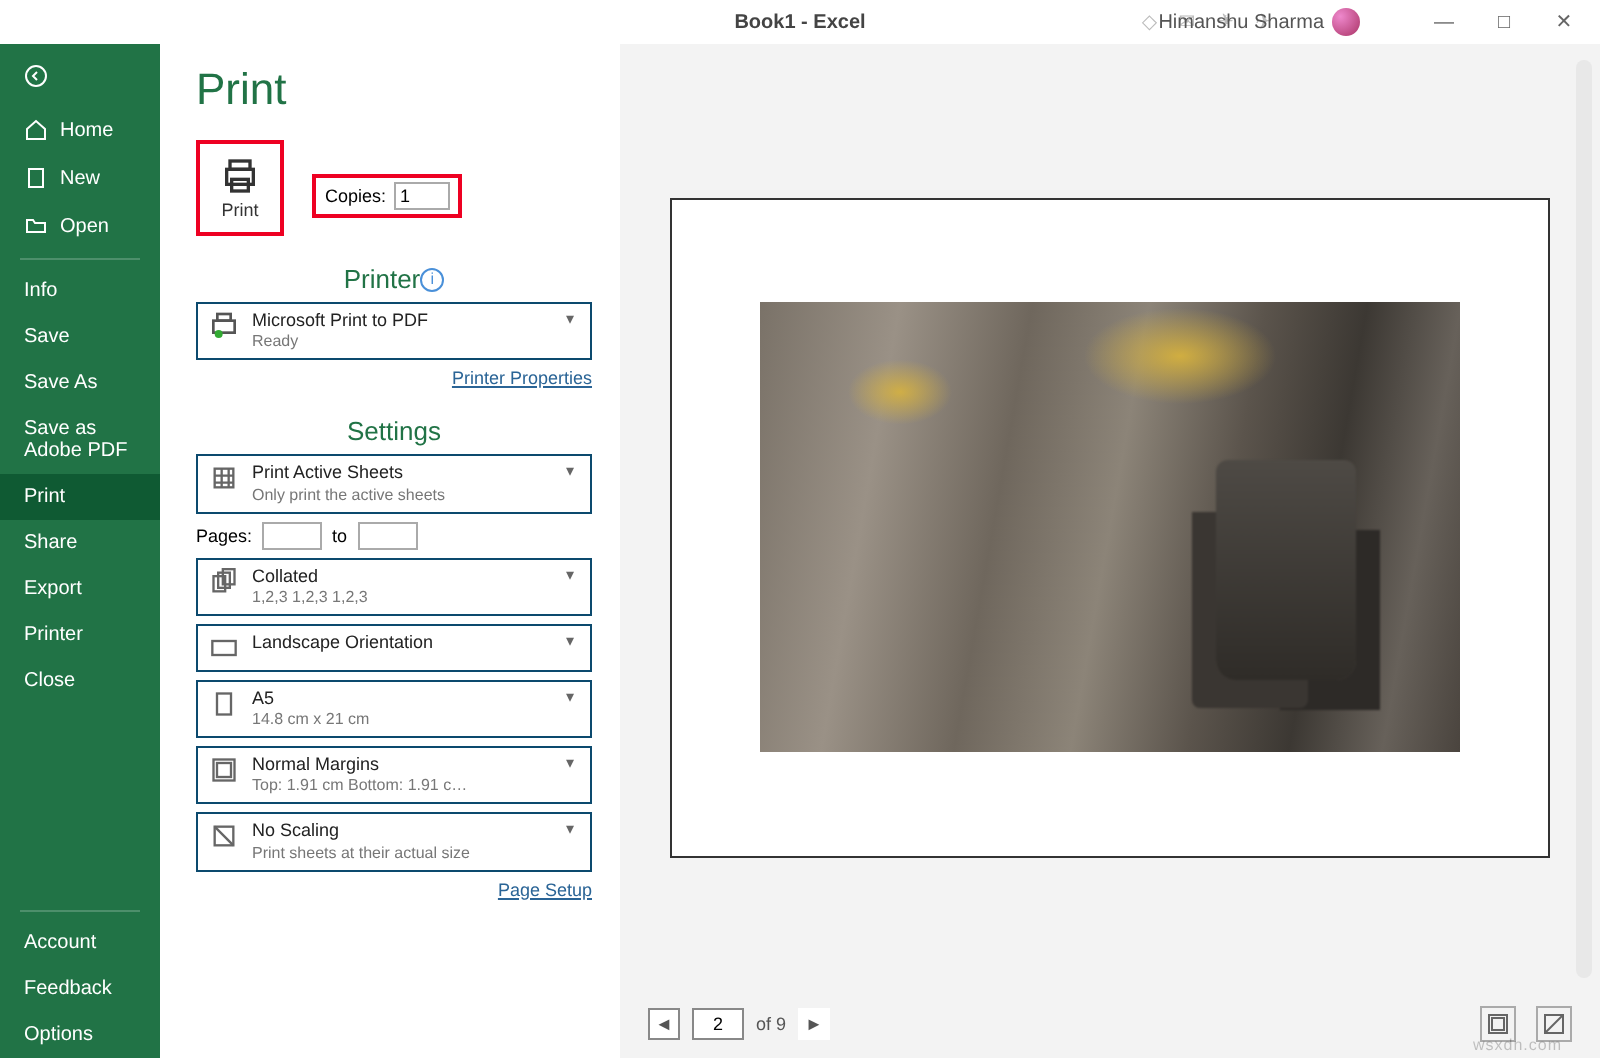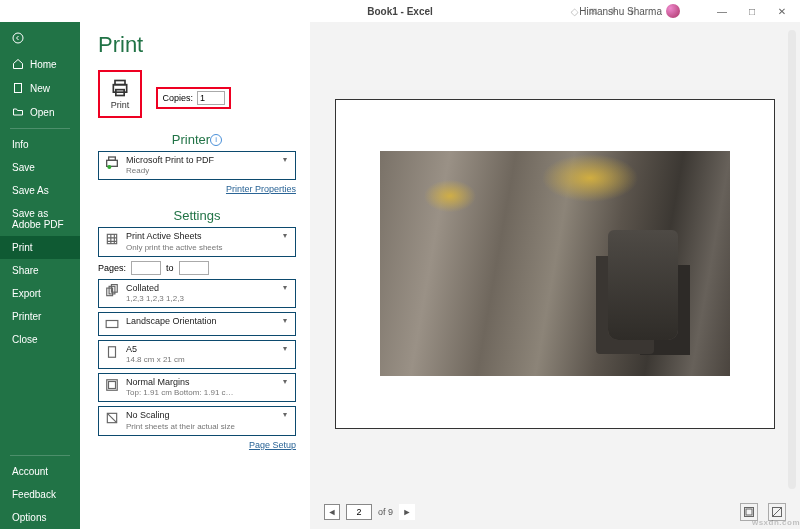--- a/index.html
+++ b/index.html
@@ -60,21 +60,21 @@
       position: relative; overflow: hidden; }
   .img::after { content:""; position:absolute; right:15%; top:35%; width:70px; height:110px; background: linear-gradient(180deg,#4e4a45,#2f2c28); border-radius:6px 6px 10px 10px; box-shadow: -18px 20px 0 -6px #3a3632, 22px 25px 0 -10px #2d2a27; filter: blur(0.4px); }
   .pvscroll { width: 8px; background: #e8e8e8; position: absolute; right: 4px; top: 8px; bottom: 40px; border-radius: 4px; }
 
   .pager { height: 34px; display: flex; align-items: center; padding: 0 14px; gap: 6px; font-size: 9px; color: #555; }
   .pager .navsq { width: 16px; height: 16px; border: 1px solid #888; display: flex; align-items: center; justify-content: center; font-size: 9px; background: #fff; }
   .pager input { width: 26px; height: 16px; border: 1px solid #888; text-align: center; font-size: 9px; }
   .pager .right { margin-left: auto; display: flex; gap: 10px; }
   .pager .right .ico { width: 18px; height: 18px; border: 1px solid #aaa; display: flex; align-items: center; justify-content: center; }
 
-  .watermark { position: absolute; right: 0; bottom: 2px; font-size: 8px; color: rgba(0,0,0,0.22); letter-spacing: 0.5px; font-weight: bold; }
+  .watermark { position: absolute; right: 19px; bottom: 2px; font-size: 8px; color: rgba(0,0,0,0.22); letter-spacing: 0.5px; }
 </style>
 </head>
 <body>
 
 <div class="titlebar">
   <span class="title">Book1 - Excel</span>
   <div class="deco">◇ ✉ ✈ ✈</div>
   <div class="user">
     <span>Himanshu Sharma</span>
     <span class="avatar"></span>

